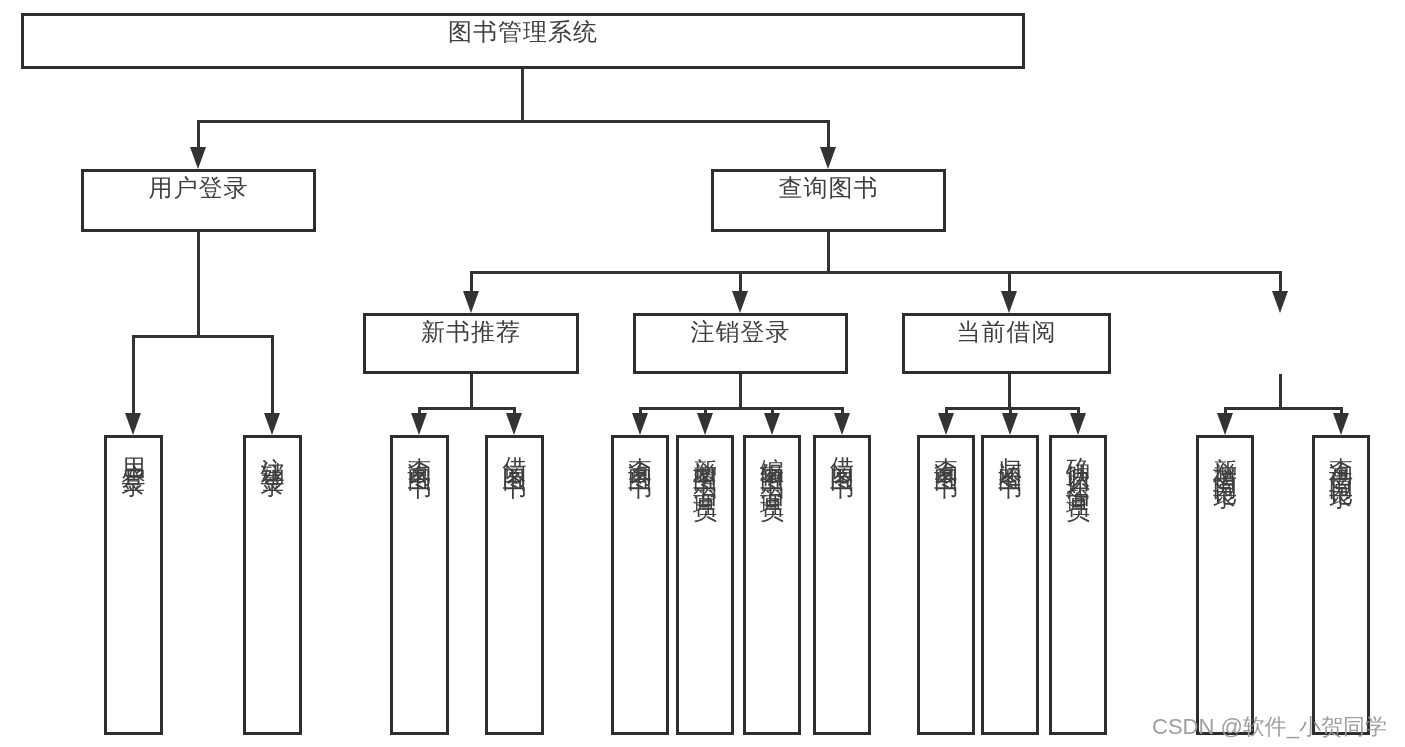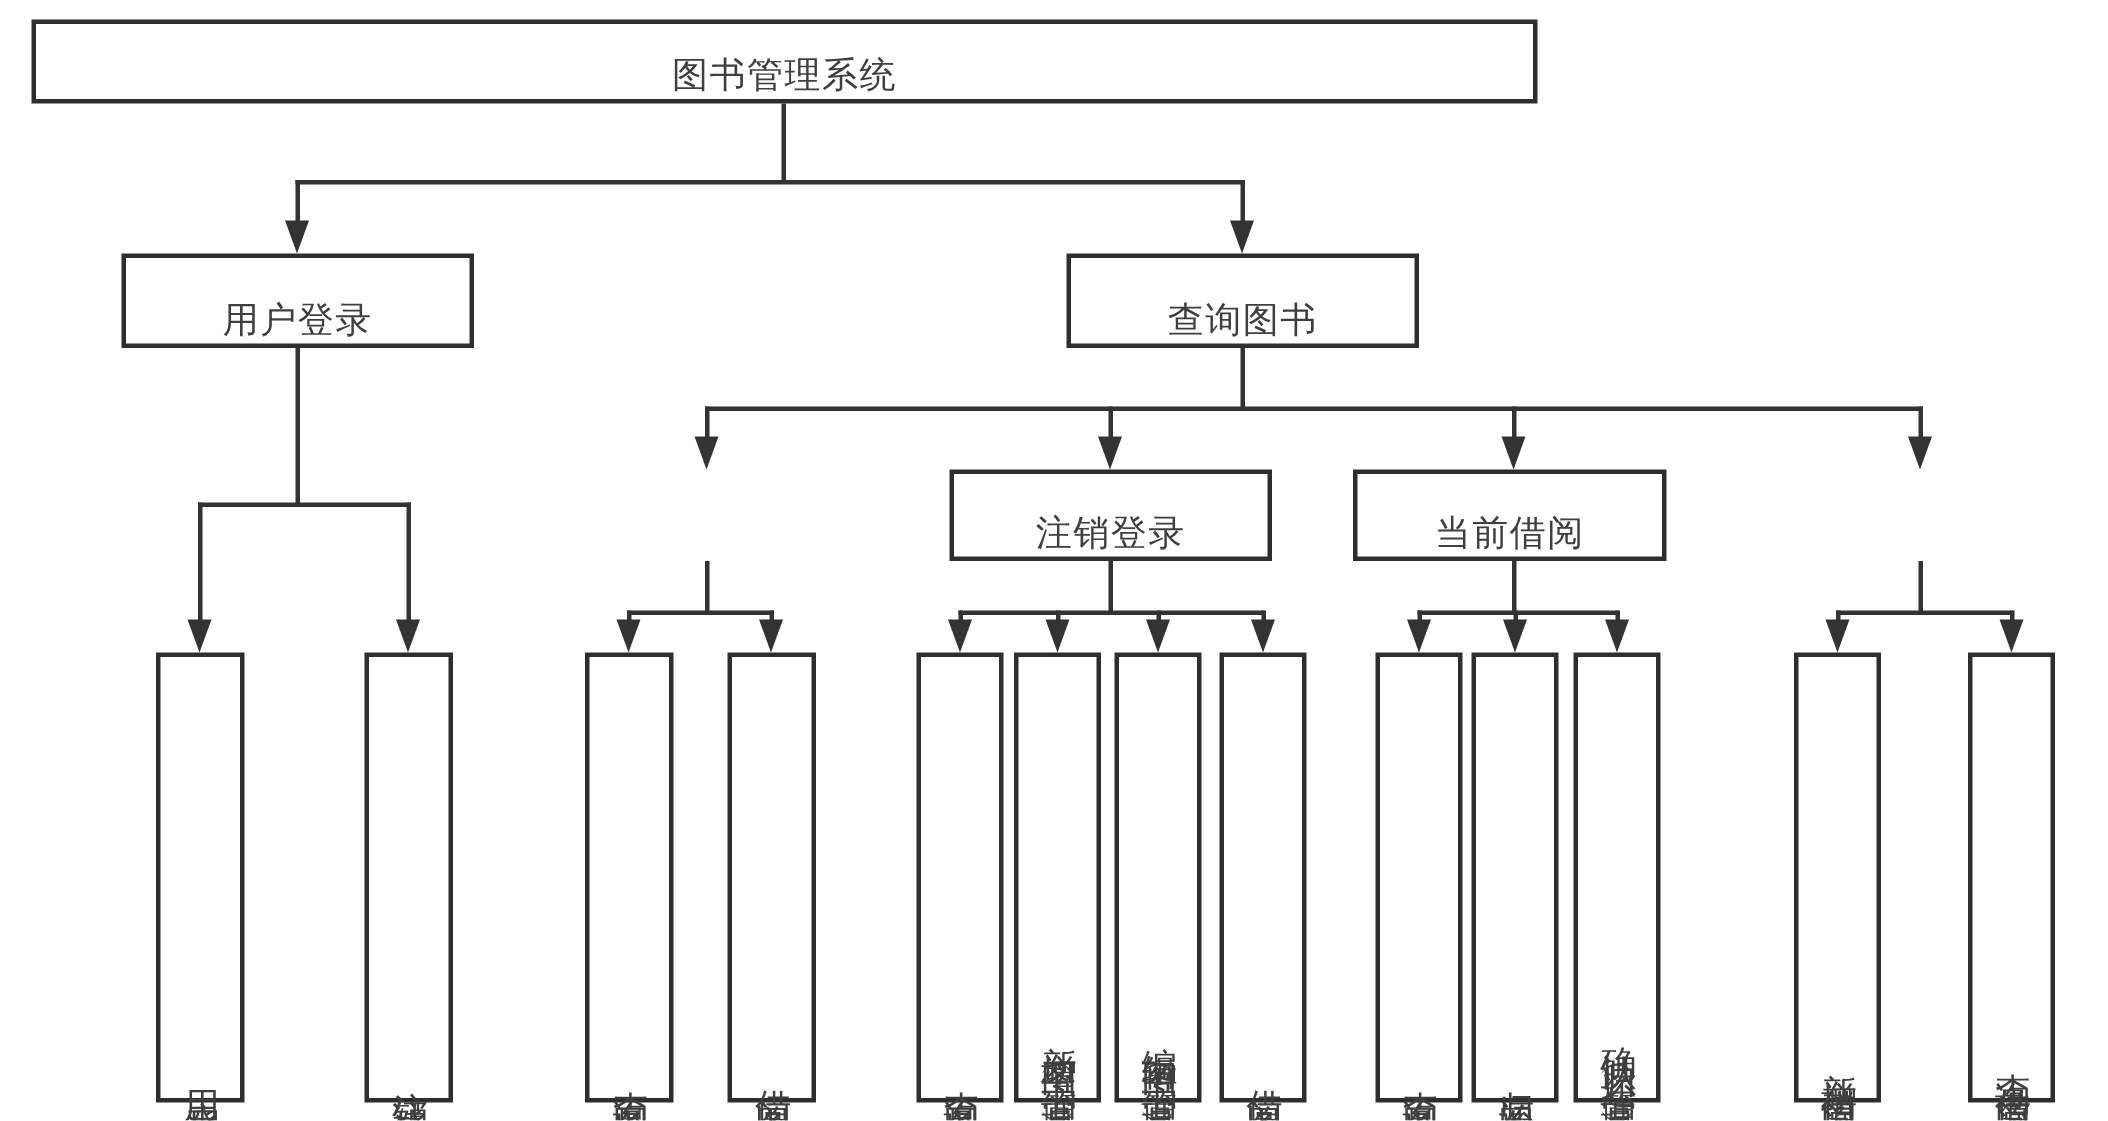--- a/index.html
+++ b/index.html
@@ -8,21 +8,21 @@
     width:1405px;height:747px;
     background:#ffffff;
     font-family:"Liberation Sans","DejaVu Sans",sans-serif;
     overflow:hidden;
   }
   .box{
     position:absolute;
     box-sizing:border-box;
     border:3px solid #2e2e2e;
     background:#ffffff;
-    display:flex;align-items:flex-end;justify-content:center;
+    display:flex;align-items:flex-start;justify-content:center;
   }
   .hlabel{
     color:#3f3f3f;
     font-size:24px;
     letter-spacing:1px;
     white-space:nowrap;
   }
   .leaf .vlabel{
     writing-mode:vertical-rl;
     text-orientation:mixed;
@@ -58,20 +58,23 @@
     <span class="hlabel">图书管理系统</span>
   </div>
 
   <div class="box" style="left:81px;top:169px;width:235px;height:63px;">
     <span class="hlabel">用户登录</span>
   </div>
   <div class="box" style="left:711px;top:169px;width:235px;height:63px;">
     <span class="hlabel">查询图书</span>
   </div>
 
+  <div class="box" style="left:363px;top:313px;width:216px;height:61px;">
+    <span class="hlabel">新书推荐</span>
+  </div>
   <div class="box" style="left:633px;top:313px;width:215px;height:61px;">
     <span class="hlabel">注销登录</span>
   </div>
   <div class="box" style="left:902px;top:313px;width:209px;height:61px;">
     <span class="hlabel">当前借阅</span>
   </div>
 
   <div class="box leaf" style="left:104px;top:435px;width:59px;height:300px;">
     <span class="vlabel">用户登录</span>
   </div>
@@ -168,14 +171,15 @@
   <div class="vline" style="left:1077px;top:407px;height:12px;"></div>
   <div class="arrow" style="left:1070px;top:413px;"></div>
 
   <div class="vline" style="left:1279px;top:374px;height:36px;"></div>
   <div class="hline" style="left:1224px;top:407px;width:118px;"></div>
   <div class="vline" style="left:1224px;top:407px;height:12px;"></div>
   <div class="arrow" style="left:1217px;top:413px;"></div>
   <div class="vline" style="left:1340px;top:407px;height:12px;"></div>
   <div class="arrow" style="left:1333px;top:413px;"></div>
 
+  <div class="watermark">CSDN @软件_小贺同学</div>
 
 </div>
 
 </body></html>

